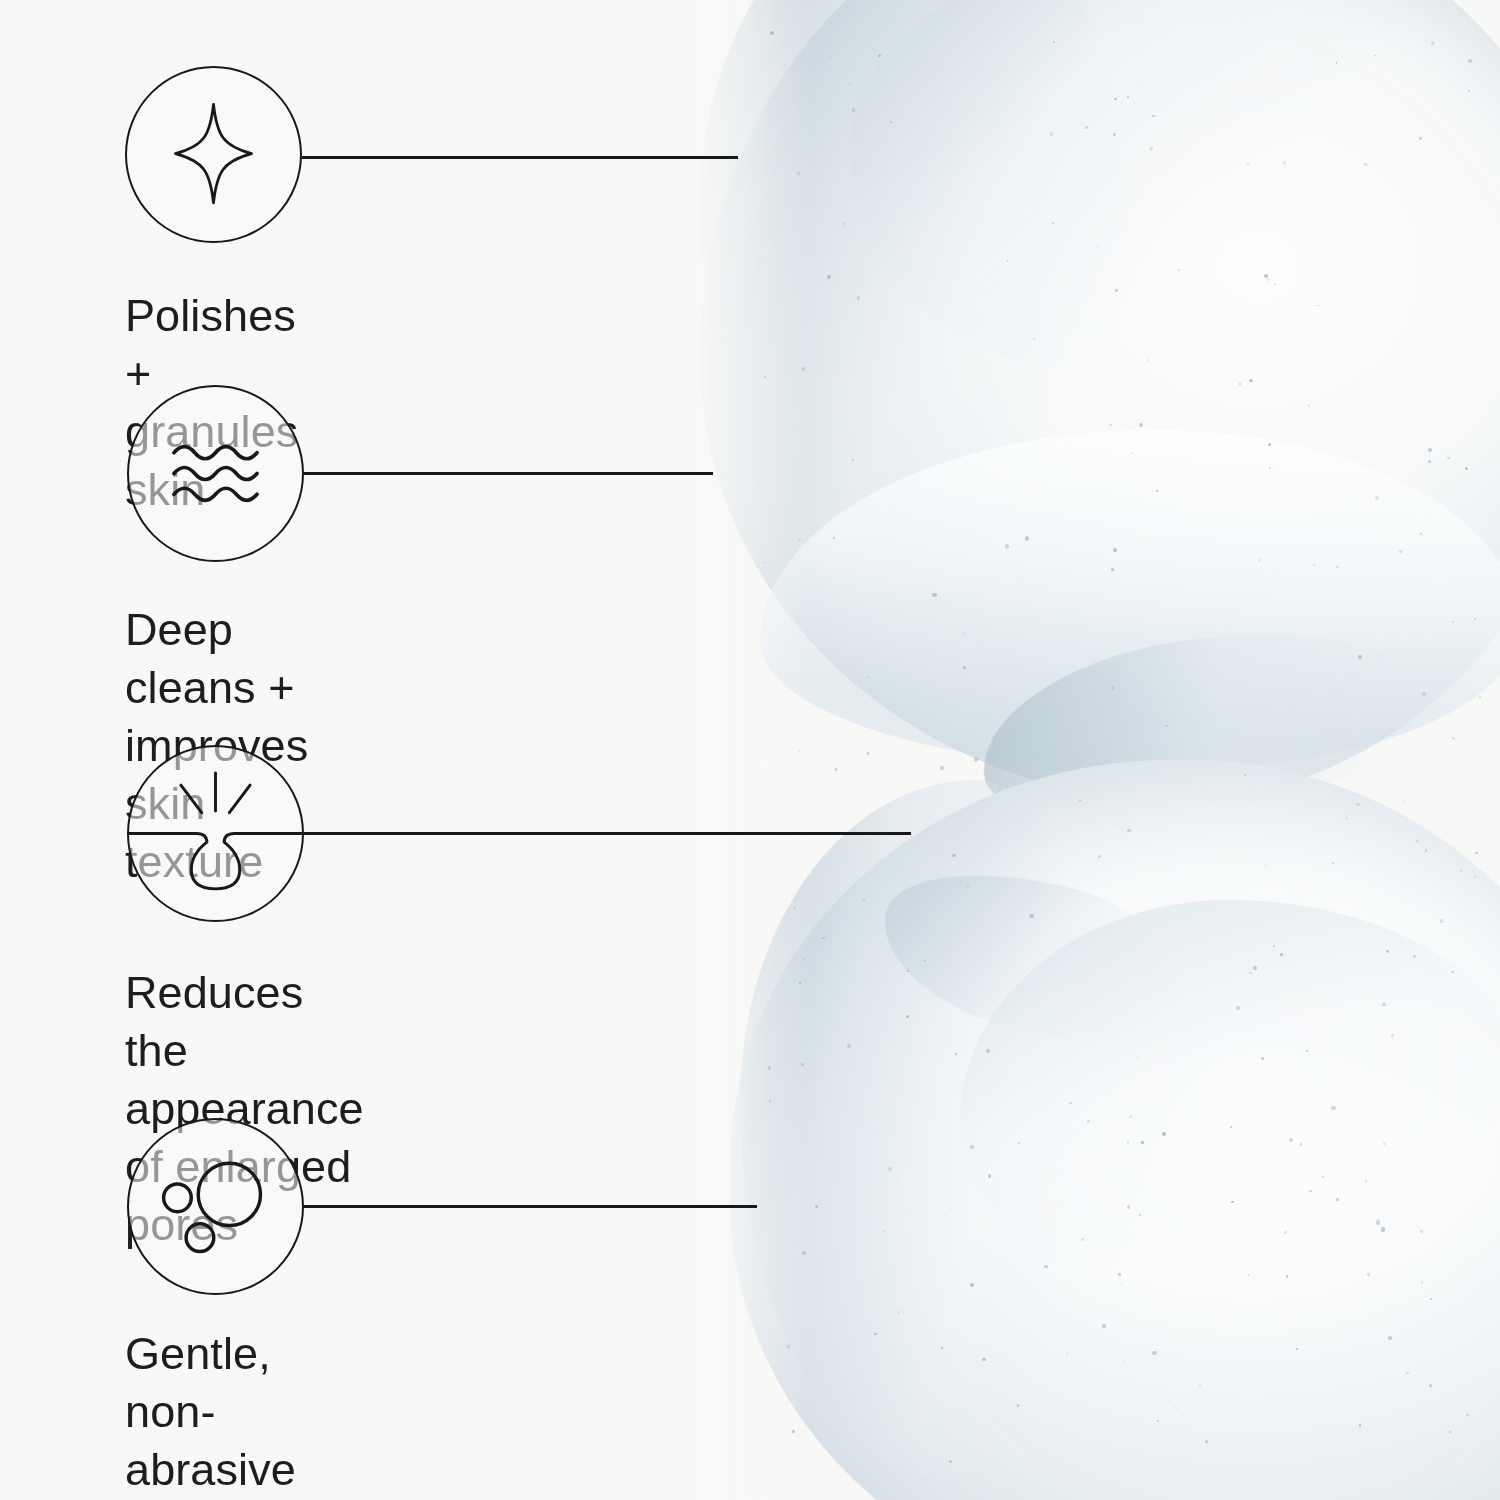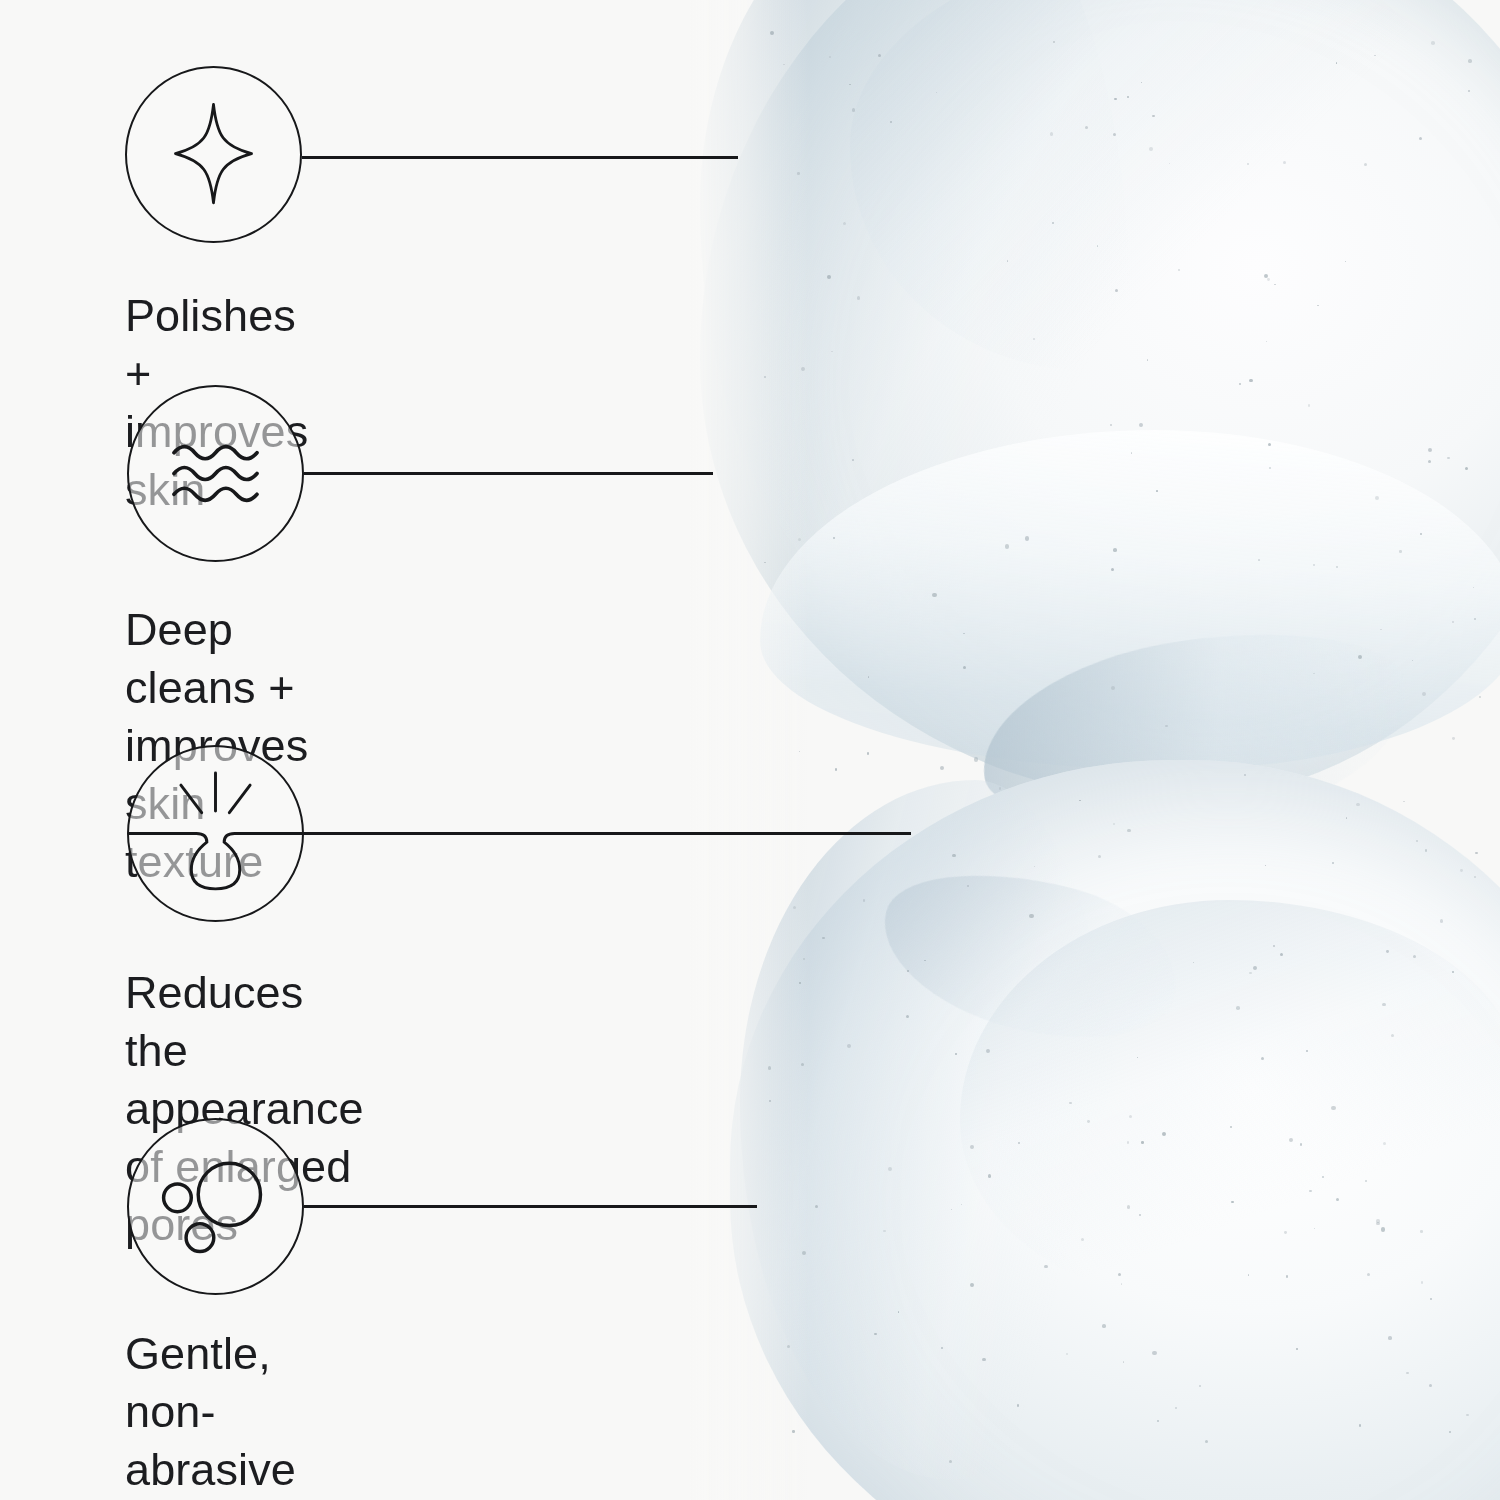--- a/index.html
+++ b/index.html
@@ -377,21 +377,21 @@
       </div>
   </div>
 
   <div class="feature">
     <div class="badge" style="left:125px;top:66px;width:177px;height:177px;">
       <svg viewBox="0 0 100 100">
         <path d="M50 21 C52 39 55.5 45 72 49.5 C55.5 54 52 60 50 78 C48 60 44.5 54 28 49.5 C44.5 45 48 39 50 21 Z" fill="none" stroke="#17181a" stroke-width="1.6" stroke-linejoin="round"></path>
       </svg>
     </div>
     <div class="connector" style="left:302px;top:156px;width:436px;"></div>
-    <div class="caption" style="left:125px;top:287px;">Polishes + improves skin</div>
+    <div class="caption" style="left:125px;top:287px;">Polishes + granules skin</div>
   </div>
 
   <div class="feature">
     <div class="badge" style="left:127px;top:385px;width:177px;height:177px;">
       <svg viewBox="0 0 100 100">
         <g fill="none" stroke="#17181a" stroke-width="2.1" stroke-linecap="round">
           <path d="M26 38 q6 -7 12 0 t12 0 t12 0 t12 0"></path>
           <path d="M26 50 q6 -7 12 0 t12 0 t12 0 t12 0"></path>
           <path d="M26 62 q6 -7 12 0 t12 0 t12 0 t12 0"></path>
         </g>

